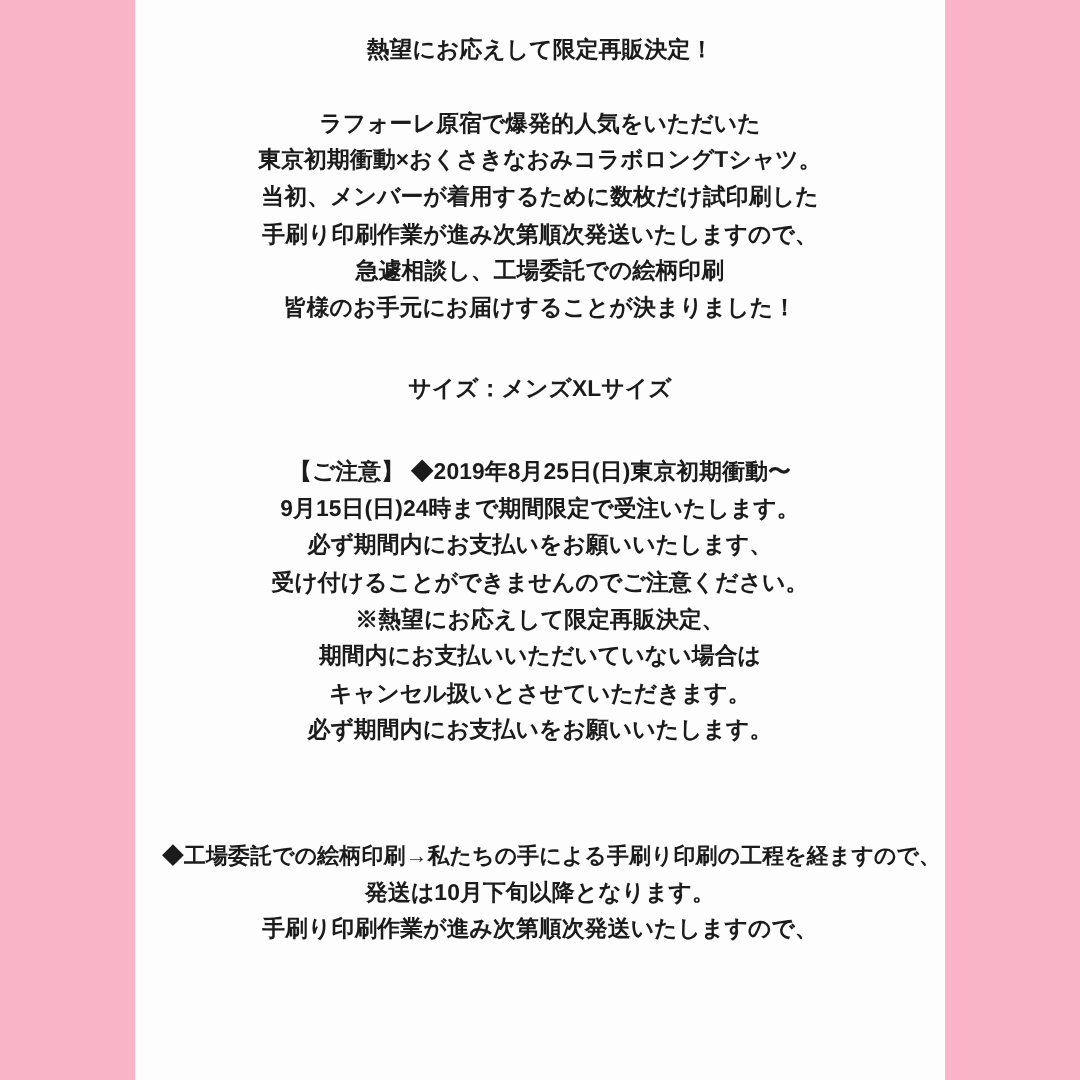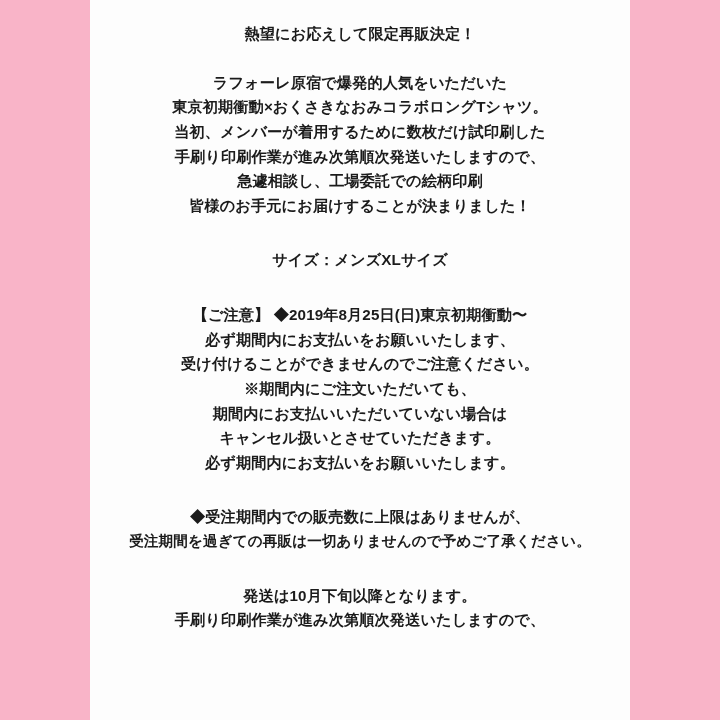--- a/index.html
+++ b/index.html
@@ -72,37 +72,35 @@
     <div class="gap-lg"></div>
 
     <div class="block">
       <div class="line">サイズ：メンズXLサイズ</div>
     </div>
 
     <div class="gap-lg"></div>
 
     <div class="block">
       <div class="line">【ご注意】 ◆2019年8月25日(日)東京初期衝動〜</div>
+      <div class="line">9月15日(日)24時まで期間限定で受注いたします。</div>
       <div class="line">必ず期間内にお支払いをお願いいたします、</div>
       <div class="line">受け付けることができませんのでご注意ください。</div>
-      <div class="line">※期間内にご注文いただいても、</div>
+      <div class="line">※熱望にお応えして限定再販決定、</div>
       <div class="line">期間内にお支払いいただいていない場合は</div>
       <div class="line">キャンセル扱いとさせていただきます。</div>
       <div class="line">必ず期間内にお支払いをお願いいたします。</div>
     </div>
 
     <div class="gap-lg"></div>
 
-    <div class="block">
-      <div class="line">◆受注期間内での販売数に上限はありませんが、</div>
-      <div class="line small">受注期間を過ぎての再販は一切ありませんので予めご了承ください。</div>
-    </div>
 
     <div class="gap-lg"></div>
 
     <div class="block">
+      <div class="line small">◆工場委託での絵柄印刷→私たちの手による手刷り印刷の工程を経ますので、</div>
       <div class="line">発送は10月下旬以降となります。</div>
       <div class="line">手刷り印刷作業が進み次第順次発送いたしますので、</div>
 
     </div>
 
   </div>
 </div>
 
 </body></html>

